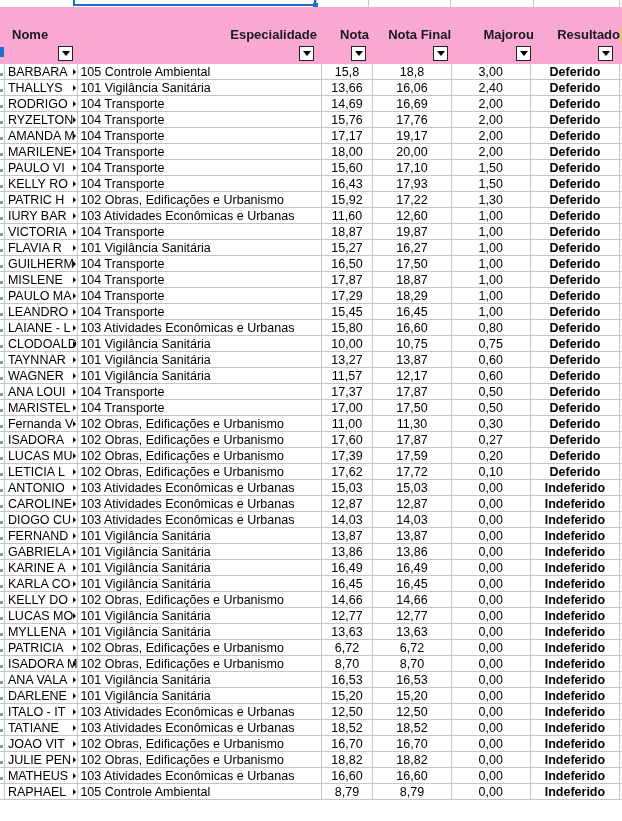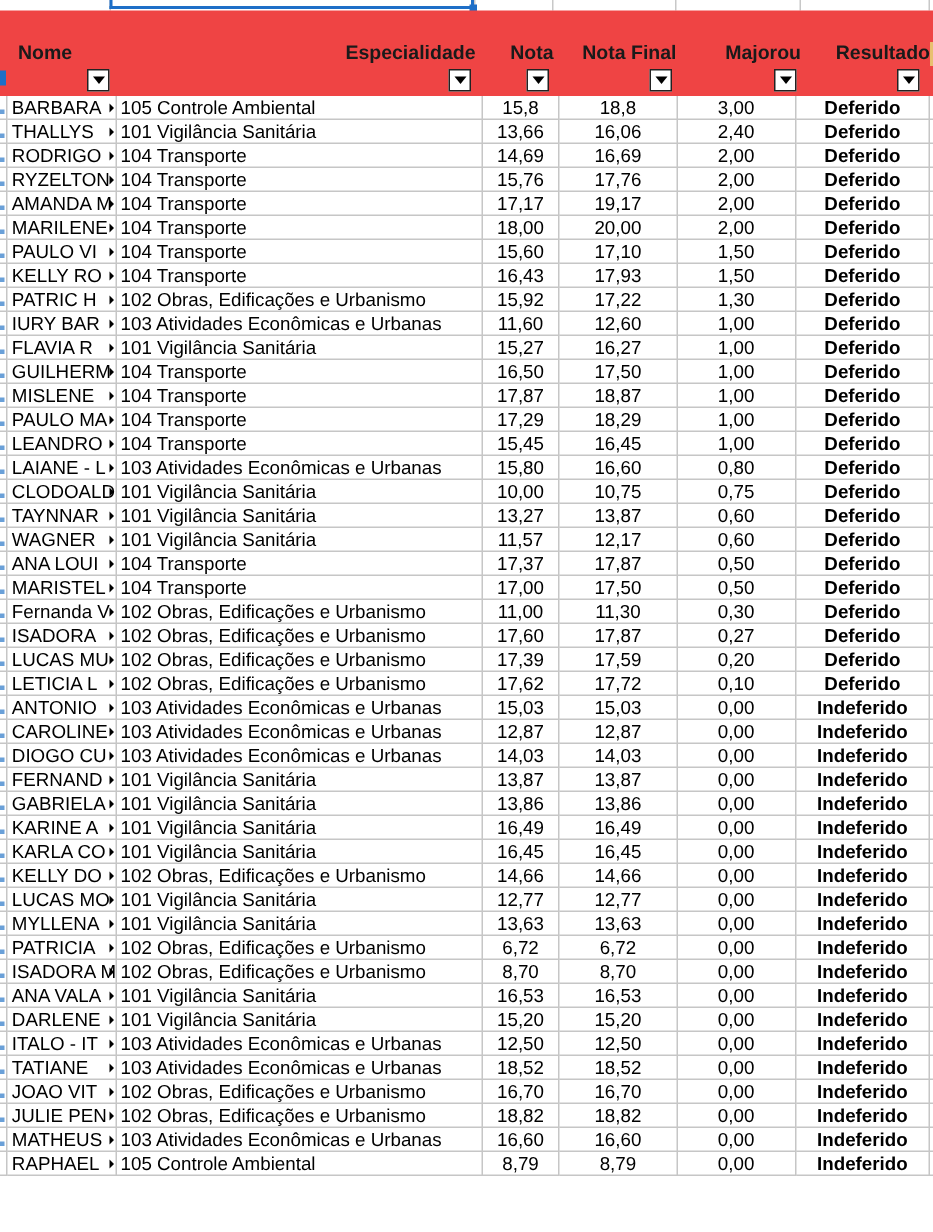--- a/index.html
+++ b/index.html
@@ -6,21 +6,21 @@
   body {
     width:622px; height:821px; overflow:hidden; background:#ffffff;
     font-family:"Liberation Sans", sans-serif; font-size:12.5px; color:#000;
     position:relative;
   }
   .top-strip { position:absolute; left:0; top:0; width:622px; height:7px; background:#fff; }
   .top-strip .vline { position:absolute; top:0; height:7px; width:1px; background:#c8c8c8; }
   .sel-box { position:absolute; left:73px; top:-2px; width:243px; height:8px;
              border:2px solid #1e6fc7; border-top:none; box-sizing:border-box; }
   .sel-handle { position:absolute; left:313px; top:3px; width:5px; height:5px; background:#1e6fc7; }
-  .header { position:absolute; left:0; top:7px; width:622px; height:57px; background:#ef4444; }
+  .header { position:absolute; left:0; top:7px; width:622px; height:57px; background:#f9a8d4; }
   .hcell { position:absolute; top:0; height:57px; font-weight:bold; font-size:13px; color:#1a1a1a; }
   .hcell .lbl { position:absolute; top:20px; left:0; right:0; text-align:right; }
   .hcell .dd { position:absolute; top:39px; width:15px; height:15px; background:#fff;
                border:1px solid #222; box-sizing:border-box; display:flex; align-items:center; justify-content:center; }
   .hcell .dd span { width:0; height:0; border-left:4px solid transparent; border-right:4px solid transparent; border-top:5px solid #000; }
   .left-marker { position:absolute; left:0; top:47px; width:4px; height:10px; background:#1e6fc7; }
   .orange-tick { position:absolute; left:620px; top:28px; width:2px; height:16px; background:#e8c070; }
   table { position:absolute; left:0; top:64px; border-collapse:collapse; table-layout:fixed; }
   td { height:15px; padding:0; border-right:1px solid #c6c6c6; border-bottom:1px solid #c6c6c6;
        white-space:nowrap; overflow:hidden; line-height:14px; }
@@ -210,20 +210,32 @@
         <td class="num nota">11,60</td>
         <td class="num nf">12,60</td>
         <td class="num maj">1,00</td>
         <td class="num res">Deferido</td>
         <td class="extra"></td>
       </tr>
       <tr>
         <td class="c0">
           <span></span>
         </td>
+        <td class="name">VICTORIA</td>
+        <td class="esp">104 Transporte</td>
+        <td class="num nota">18,87</td>
+        <td class="num nf">19,87</td>
+        <td class="num maj">1,00</td>
+        <td class="num res">Deferido</td>
+        <td class="extra"></td>
+      </tr>
+      <tr>
+        <td class="c0">
+          <span></span>
+        </td>
         <td class="name">FLAVIA R</td>
         <td class="esp">101 Vigilância Sanitária</td>
         <td class="num nota">15,27</td>
         <td class="num nf">16,27</td>
         <td class="num maj">1,00</td>
         <td class="num res">Deferido</td>
         <td class="extra"></td>
       </tr>
       <tr>
         <td class="c0">

